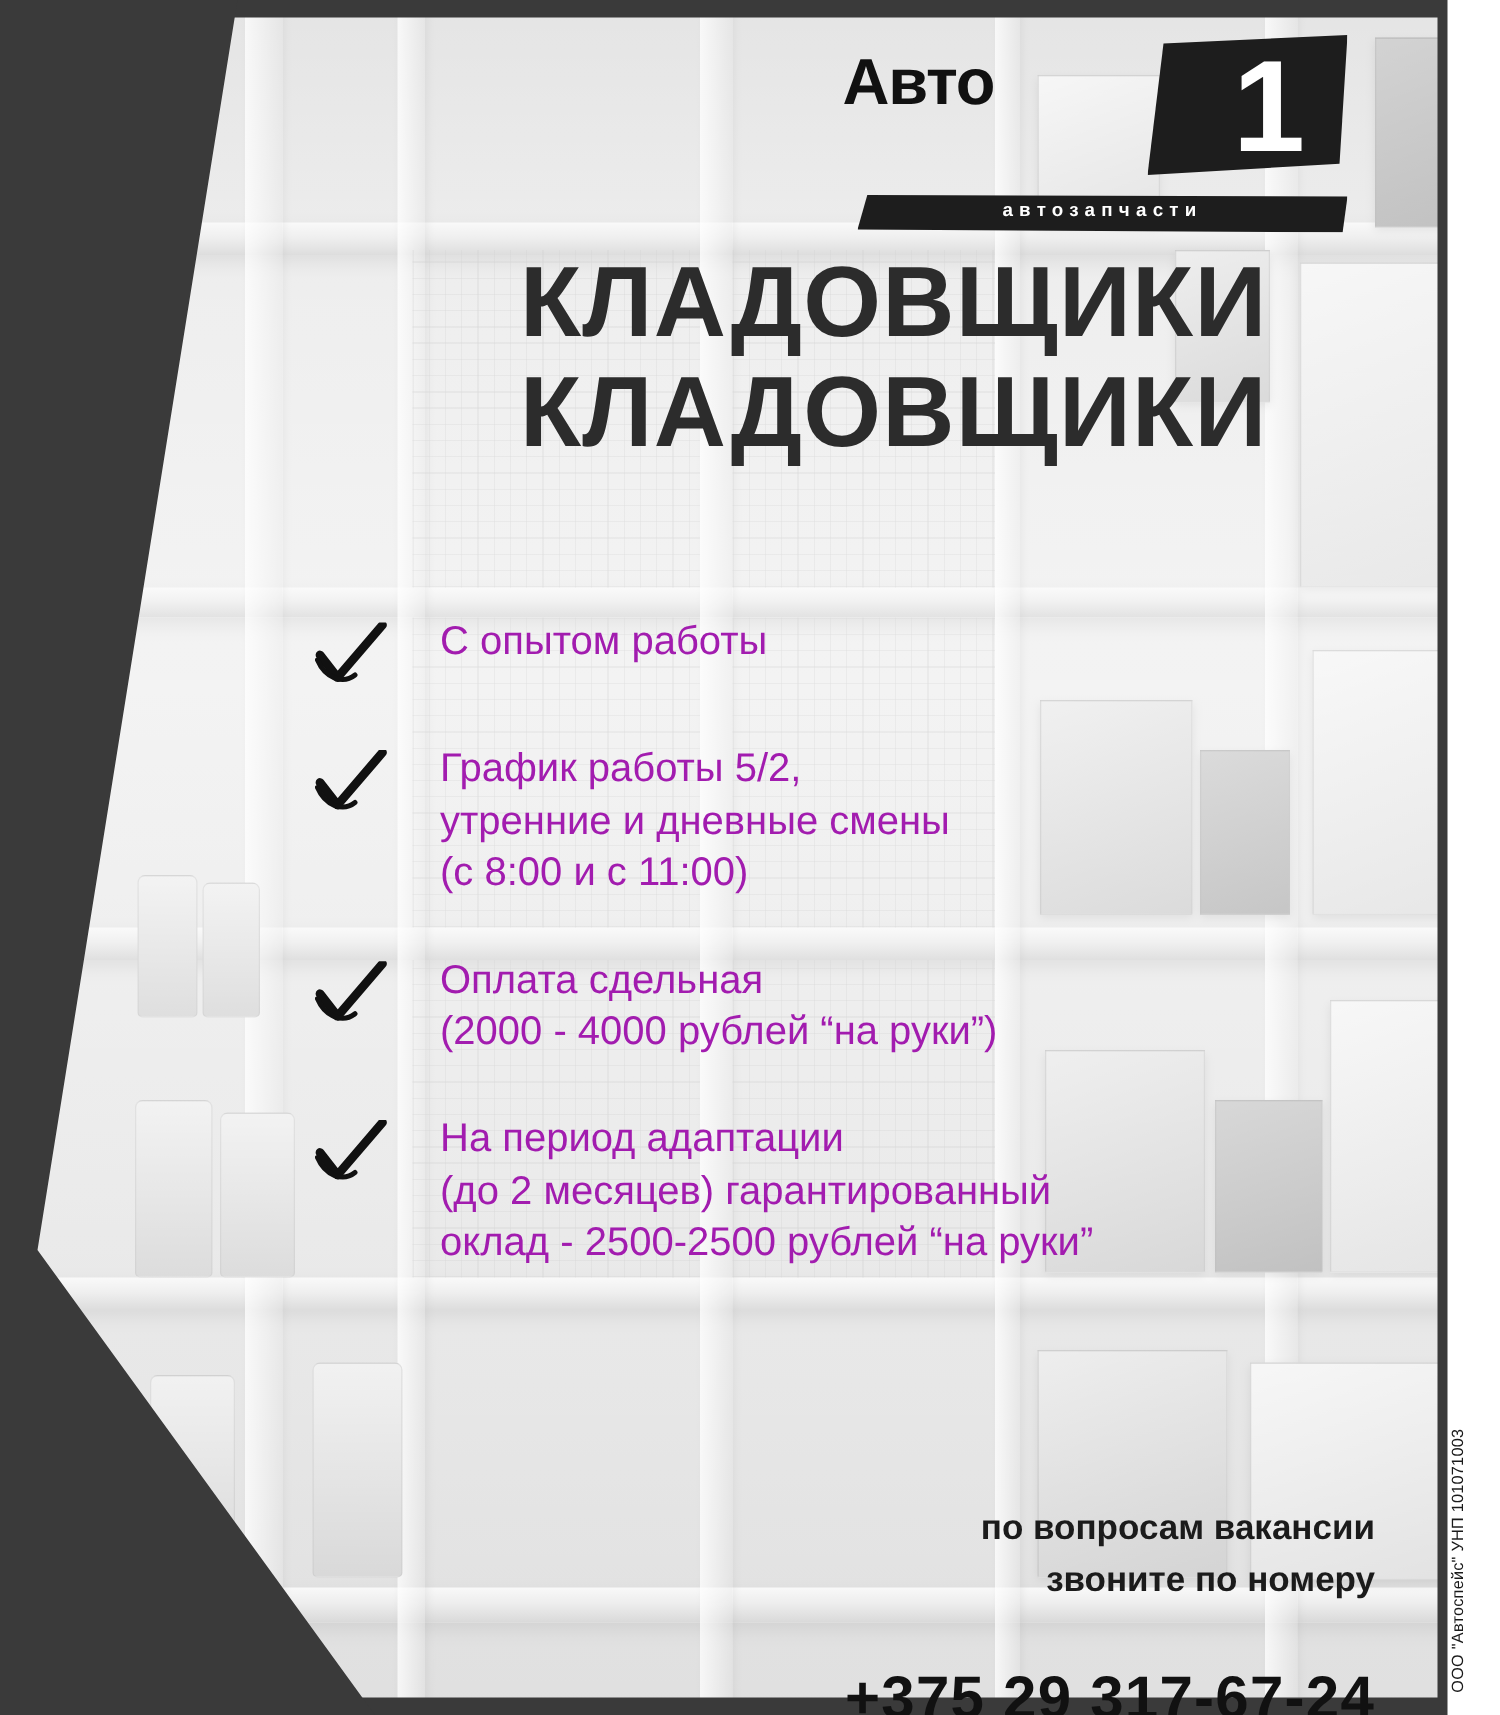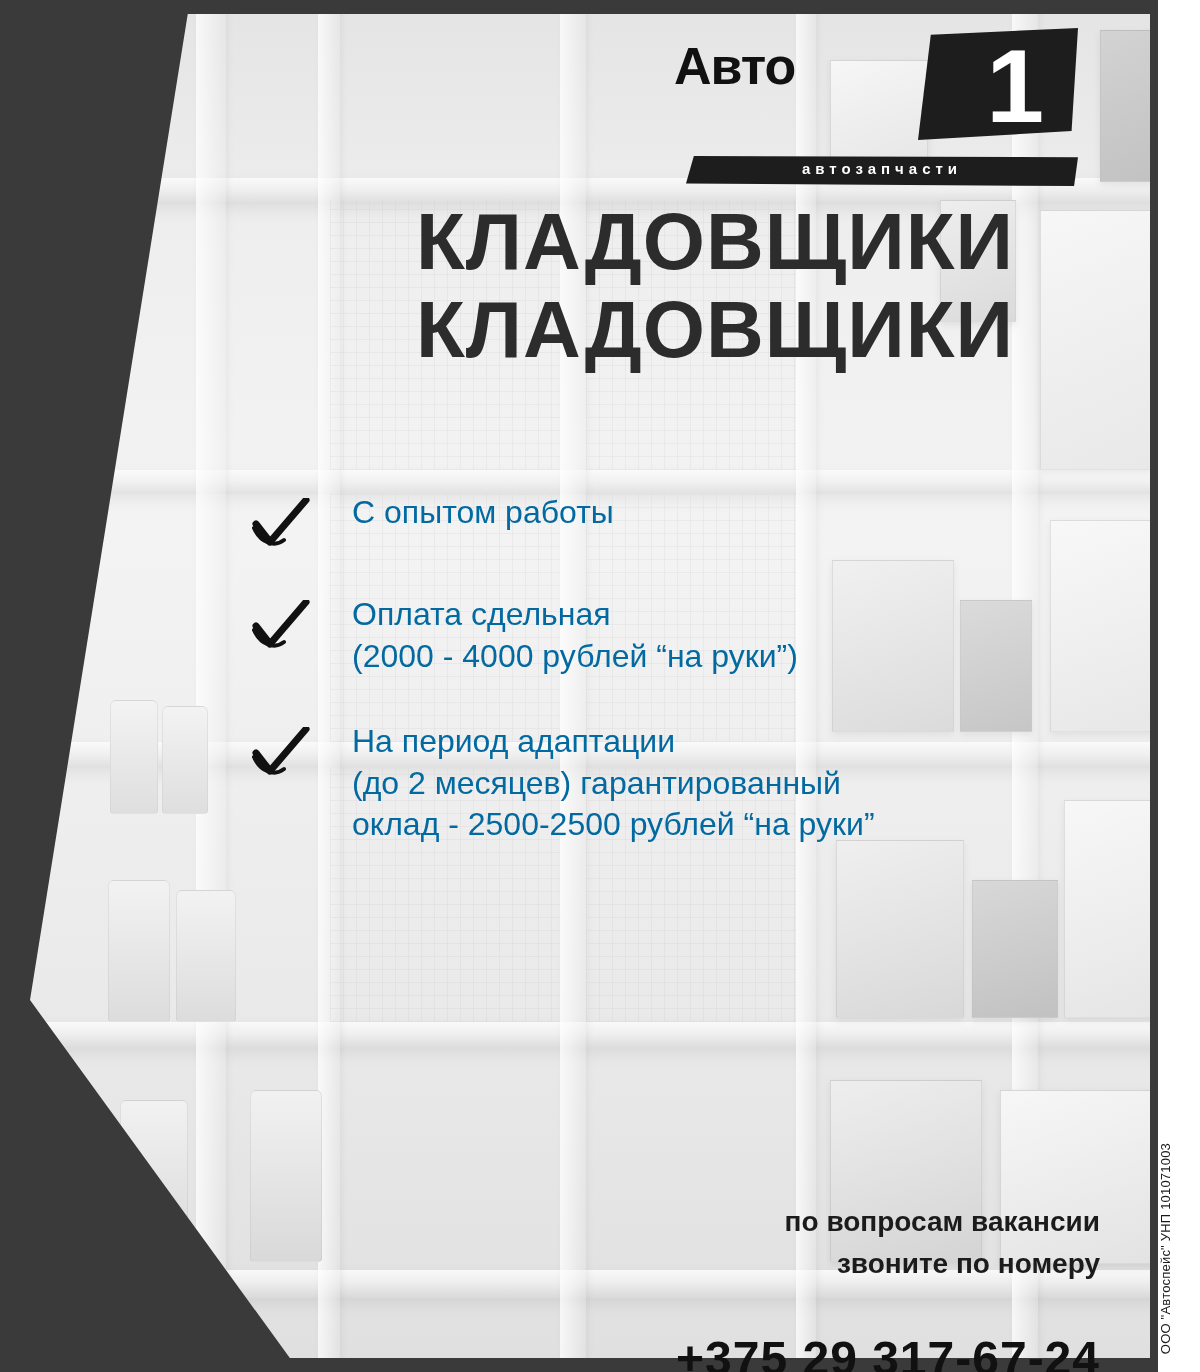--- a/index.html
+++ b/index.html
@@ -208,21 +208,21 @@
   .check {
     flex: 0 0 auto;
     width: 58px;
     height: 52px;
     margin-right: 42px;
     margin-top: 6px;
   }
   .bullet-text {
     font-size: 32px;
     line-height: 1.30;
-    color: #0369a1;
+    color: #a21caf;
     white-space: pre-line;
   }
 
   
   .address {
     position: absolute;
     left: 330px;
     right: 100px;
     top: 1138px;
     text-align: right;
@@ -329,20 +329,31 @@
     <div class="bullet">
       <span class="check">
         <svg viewBox="0 0 58 52" width="58" height="52" aria-hidden="true">
           <path d="M4 26 L18 44 L54 2" fill="none" stroke="#111" stroke-width="7" stroke-linecap="round" stroke-linejoin="round"></path>
           <path d="M2 30 C8 44, 22 50, 32 42" fill="none" stroke="#111" stroke-width="4" stroke-linecap="round"></path>
         </svg>
       </span>
       <span class="bullet-text">С опытом работы</span>
     </div>
 
+    <div class="bullet">
+      <span class="check">
+        <svg viewBox="0 0 58 52" width="58" height="52" aria-hidden="true">
+          <path d="M4 26 L18 44 L54 2" fill="none" stroke="#111" stroke-width="7" stroke-linecap="round" stroke-linejoin="round"></path>
+          <path d="M2 30 C8 44, 22 50, 32 42" fill="none" stroke="#111" stroke-width="4" stroke-linecap="round"></path>
+        </svg>
+      </span>
+      <span class="bullet-text">График работы 5/2,
+утренние и дневные смены
+(с 8:00 и с 11:00)</span>
+    </div>
 
     <div class="bullet">
       <span class="check">
         <svg viewBox="0 0 58 52" width="58" height="52" aria-hidden="true">
           <path d="M4 26 L18 44 L54 2" fill="none" stroke="#111" stroke-width="7" stroke-linecap="round" stroke-linejoin="round"></path>
           <path d="M2 30 C8 44, 22 50, 32 42" fill="none" stroke="#111" stroke-width="4" stroke-linecap="round"></path>
         </svg>
       </span>
       <span class="bullet-text">Оплата сдельная
 (2000 - 4000 рублей “на руки”)</span>

